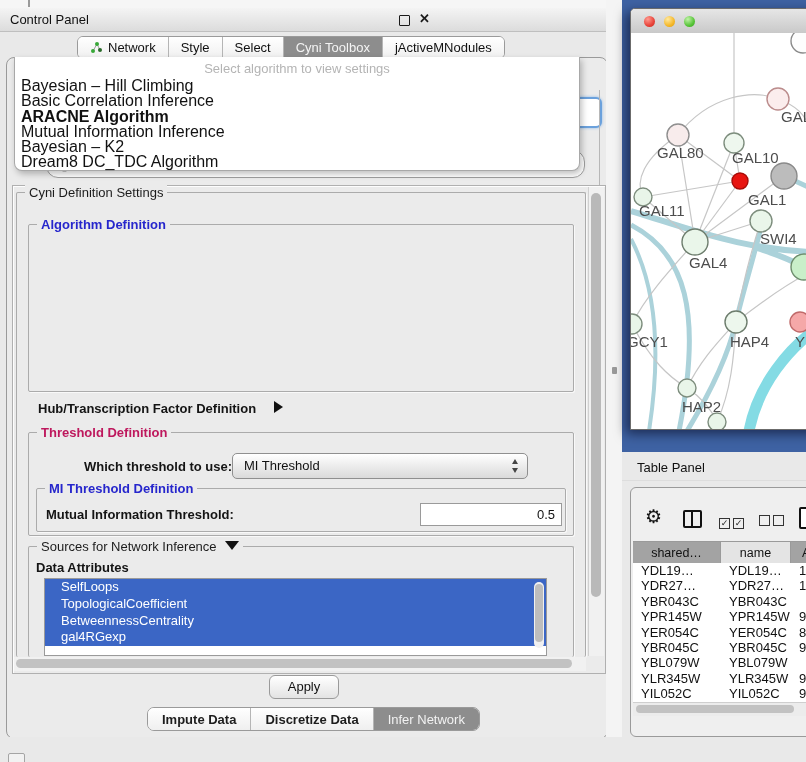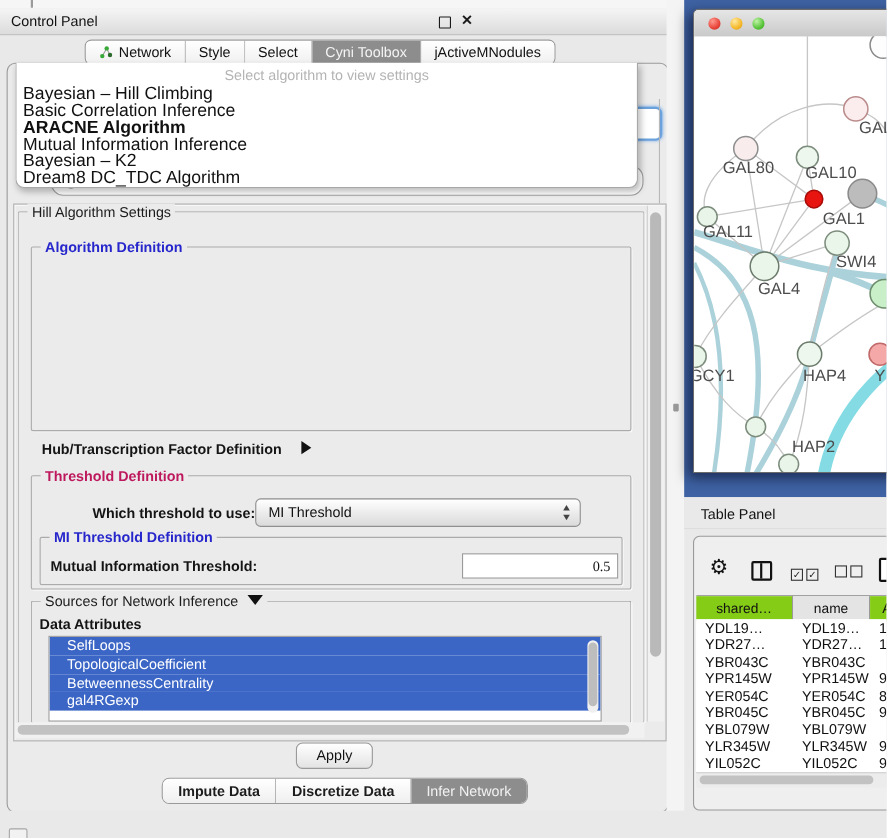--- a/index.html
+++ b/index.html
@@ -58,21 +58,21 @@
   .lbl.gray{color:#9b9b9b;}
   
   .combo{background:linear-gradient(#ffffff,#dadada);border:1px solid #8f8f8f;border-radius:5px;}
   .combo .val{position:absolute;left:11px;top:4px;font-size:13px;color:#111;}
   .stepper{position:absolute;right:8px;top:4px;width:7px;height:16px;}
   .stepper:before{content:"";position:absolute;left:0;top:1px;border-left:3.5px solid transparent;
       border-right:3.5px solid transparent;border-bottom:5px solid #444;}
   .stepper:after{content:"";position:absolute;left:0;bottom:1px;border-left:3.5px solid transparent;
       border-right:3.5px solid transparent;border-top:5px solid #444;}
   .field{background:#fff;border:1px solid #9a9a9a;font-size:13px;color:#111;
-      text-align:right;padding:0 6px;box-sizing:border-box;line-height:21px;font-family:Liberation Serif, serif;}
+      text-align:right;padding:0 6px;box-sizing:border-box;line-height:21px;}
   .field.dark{border:1.5px solid #4a4a4a;}
   .field.dis{border:1px solid #bdbdbd;color:#a5a5a5;}
   .chk{width:13px;height:13px;border:1px solid #b8b8b8;border-radius:3px;background:#f4f4f4;}
   .tri-r{display:inline-block;width:0;height:0;border-top:6px solid transparent;
       border-bottom:6px solid transparent;border-left:9px solid #111;vertical-align:-1px;}
   .tri-d{display:inline-block;width:0;height:0;border-left:7px solid transparent;
       border-right:7px solid transparent;border-top:9px solid #111;vertical-align:1px;}
   
   .attr-list{left:44px;top:578px;width:501px;height:76px;background:#fff;border:1px solid #9a9a9a;
       overflow:hidden;z-index:3;}
@@ -113,21 +113,21 @@
   .gear{position:absolute;left:14px;top:19px;font-size:19px;color:#141414;line-height:19px;}
   .colico{position:absolute;left:52px;top:22px;width:15px;height:14px;border:2px solid #111;border-radius:2px;}
   .colico:after{content:"";position:absolute;left:5.5px;top:0;width:2px;height:14px;background:#111;}
   .ckbox{display:inline-block;width:9px;height:9px;border:1.5px solid #333;margin-right:3px;
       font-size:9px;line-height:9px;color:#222;text-align:center;}
   .ckrow{position:absolute;top:24px;}
   .docico{position:absolute;left:168px;top:19px;width:16px;height:18px;border:2px solid #111;border-radius:2px;background:#fff;}
   .thead{position:absolute;left:2px;top:53px;width:196px;height:22px;display:flex;border-top:1px solid #9a9a9a;border-bottom:1px solid #9a9a9a;}
   .th{box-sizing:border-box;border-right:1px solid #9a9a9a;font-size:12.5px;color:#111;
       display:flex;align-items:center;justify-content:center;background:#e4e4e4;}
-  .th.hl{background:#84cc16;}
+  .th.hl{background:#a3a3a3;}
   .tbody{position:absolute;left:2px;top:75px;width:196px;background:#fff;}
   .trow{display:flex;height:15.4px;line-height:15.4px;font-size:13px;color:#111;background:#fff;}
   .td{box-sizing:border-box;padding-left:8px;white-space:nowrap;overflow:hidden;}
   .t-hsb{position:absolute;left:2px;top:214px;width:196px;height:13px;background:#ececec;border-top:1px solid #cfcfcf;}
   .t-hsb-thumb{position:absolute;left:3px;top:2px;width:158px;height:8px;background:#c2c2c2;border-radius:4px;}
   .bottom-strip{left:0;top:737px;width:806px;height:25px;background:#e9e9e9;}
   .mini-sq{left:8px;top:753px;width:15px;height:14px;border:1px solid #a5a5a5;background:#f2f2f2;border-radius:2px;}
 </style>
 </head>
 <body>
@@ -189,21 +189,21 @@
 
   <div class="abs scrollpane"></div>
   <div class="abs vsb">
       <div class="abs vsb-thumb"></div>
     </div>
   <div class="abs hsb">
       <div class="abs hsb-thumb"></div>
     </div>
 
   <div class="abs group" style="left:16px;top:192px;width:568px;height:464px;border-bottom:none;">
-    <span class="gtitle plain">Hill Algorithm Settings</span>
+    <span class="gtitle plain">Cyni Definition Settings</span>
   </div>
 
   <div class="abs group" style="left:28px;top:224px;width:544px;height:166px;">
     <span class="gtitle blue">Algorithm Definition</span>
   </div>
   <div class="abs lbl" style="left:38px;top:246px;">Aracne Mode:</div>
   <div class="abs combo" style="left:128px;top:240px;width:440px;height:24px;">
     <span class="val">Discovery</span>
     <span class="stepper"></span>
   </div>
@@ -335,21 +335,21 @@
           <div class="node-label" style="left: 150px; top: 75px;">GAL</div>
           <div class="node-label" style="left: 26px; top: 111px;">GAL80</div>
           <div class="node-label" style="left: 101px; top: 116px;">GAL10</div>
           <div class="node-label" style="left: 8px; top: 169px;">GAL11</div>
           <div class="node-label" style="left: 117px; top: 158px;">GAL1</div>
           <div class="node-label" style="left: 129px; top: 197px;">SWI4</div>
           <div class="node-label" style="left: 58px; top: 221px;">GAL4</div>
           <div class="node-label" style="left: -4px; top: 300px;">GCY1</div>
           <div class="node-label" style="left: 99px; top: 300px;">HAP4</div>
           <div class="node-label" style="left: 164px; top: 300px;">Y</div>
-          <div class="node-label" style="left: 51px; top: 365px; margin-left: 38px;">HAP2</div>
+          <div class="node-label" style="left: 51px; top: 365px;">HAP2</div>
         </div>
     </div>
   </div>
 
   <div class="abs tp-bar">
     <div class="tp-title">Table Panel</div>
   </div>
   <div class="abs table-window">
     <div class="gear">⚙</div>
     <div class="colico"></div>

